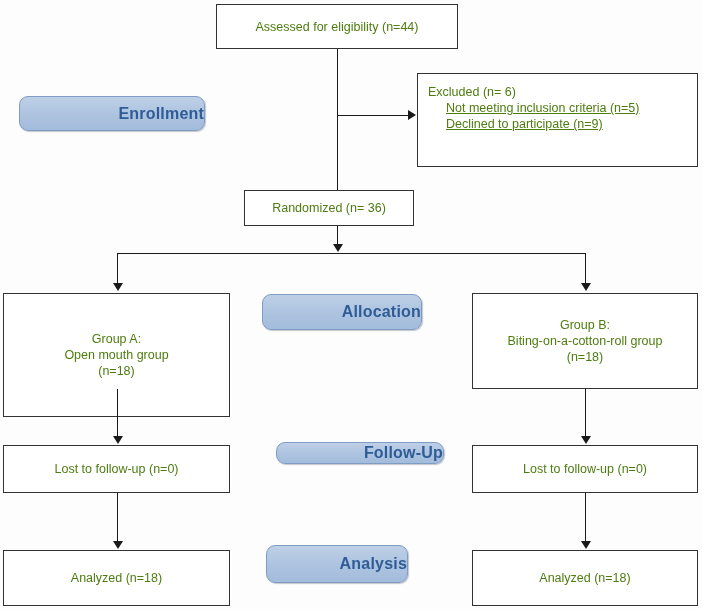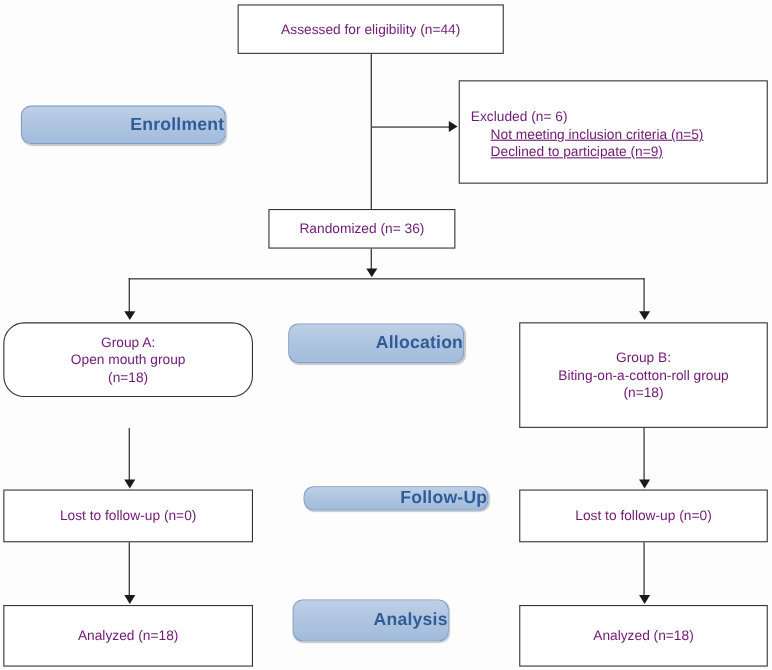--- a/index.html
+++ b/index.html
@@ -19,34 +19,34 @@
     background: #fdfdfd;
     overflow: hidden;
   }
 
   
   .box {
     position: absolute;
     box-sizing: border-box;
     border: 1px solid #333333;
     background: #ffffff;
-    color: #701a75;
+    color: #4d7c0f;
     font-size: 12.5px;
     line-height: 16px;
     display: flex;
     align-items: center;
     justify-content: center;
     text-align: center;
     padding: 2px 6px;
   }
   .box.left-align {
     justify-content: flex-start;
     text-align: left;
     align-items: flex-start;
-    padding: 24px 10px;
+    padding: 10px 10px;
   }
   .box .lines {
     width: 100%;
   }
   .box .ln {
     display: block;
     white-space: pre;
   }
   .box .ln.indent {
     padding-left: 18px;
@@ -137,21 +137,21 @@
   <div class="vline" style="left:117px; top:253px; height:33px;"></div>
   <div class="arrow-down" style="left:113px; top:283px;"></div>
 
   <div class="vline" style="left:585px; top:253px; height:33px;"></div>
   <div class="arrow-down" style="left:581px; top:283px;"></div>
 
   <div class="stage" style="left:262px; top:294px; width:160px; height:36px;">
     <span>Allocation</span>
   </div>
 
-  <div class="box" style="left:3px; top:293px; width:227px; height:68px;border-radius:19px;">
+  <div class="box" style="left:3px; top:293px; width:227px; height:124px;">
     <div class="lines">
       <span class="ln">Group A:</span>
       <span class="ln">Open mouth group</span>
       <span class="ln">(n=18)</span>
     </div>
   </div>
 
   <div class="box" style="left:472px; top:293px; width:226px; height:96px;">
     <div class="lines">
       <span class="ln">Group B:</span>

